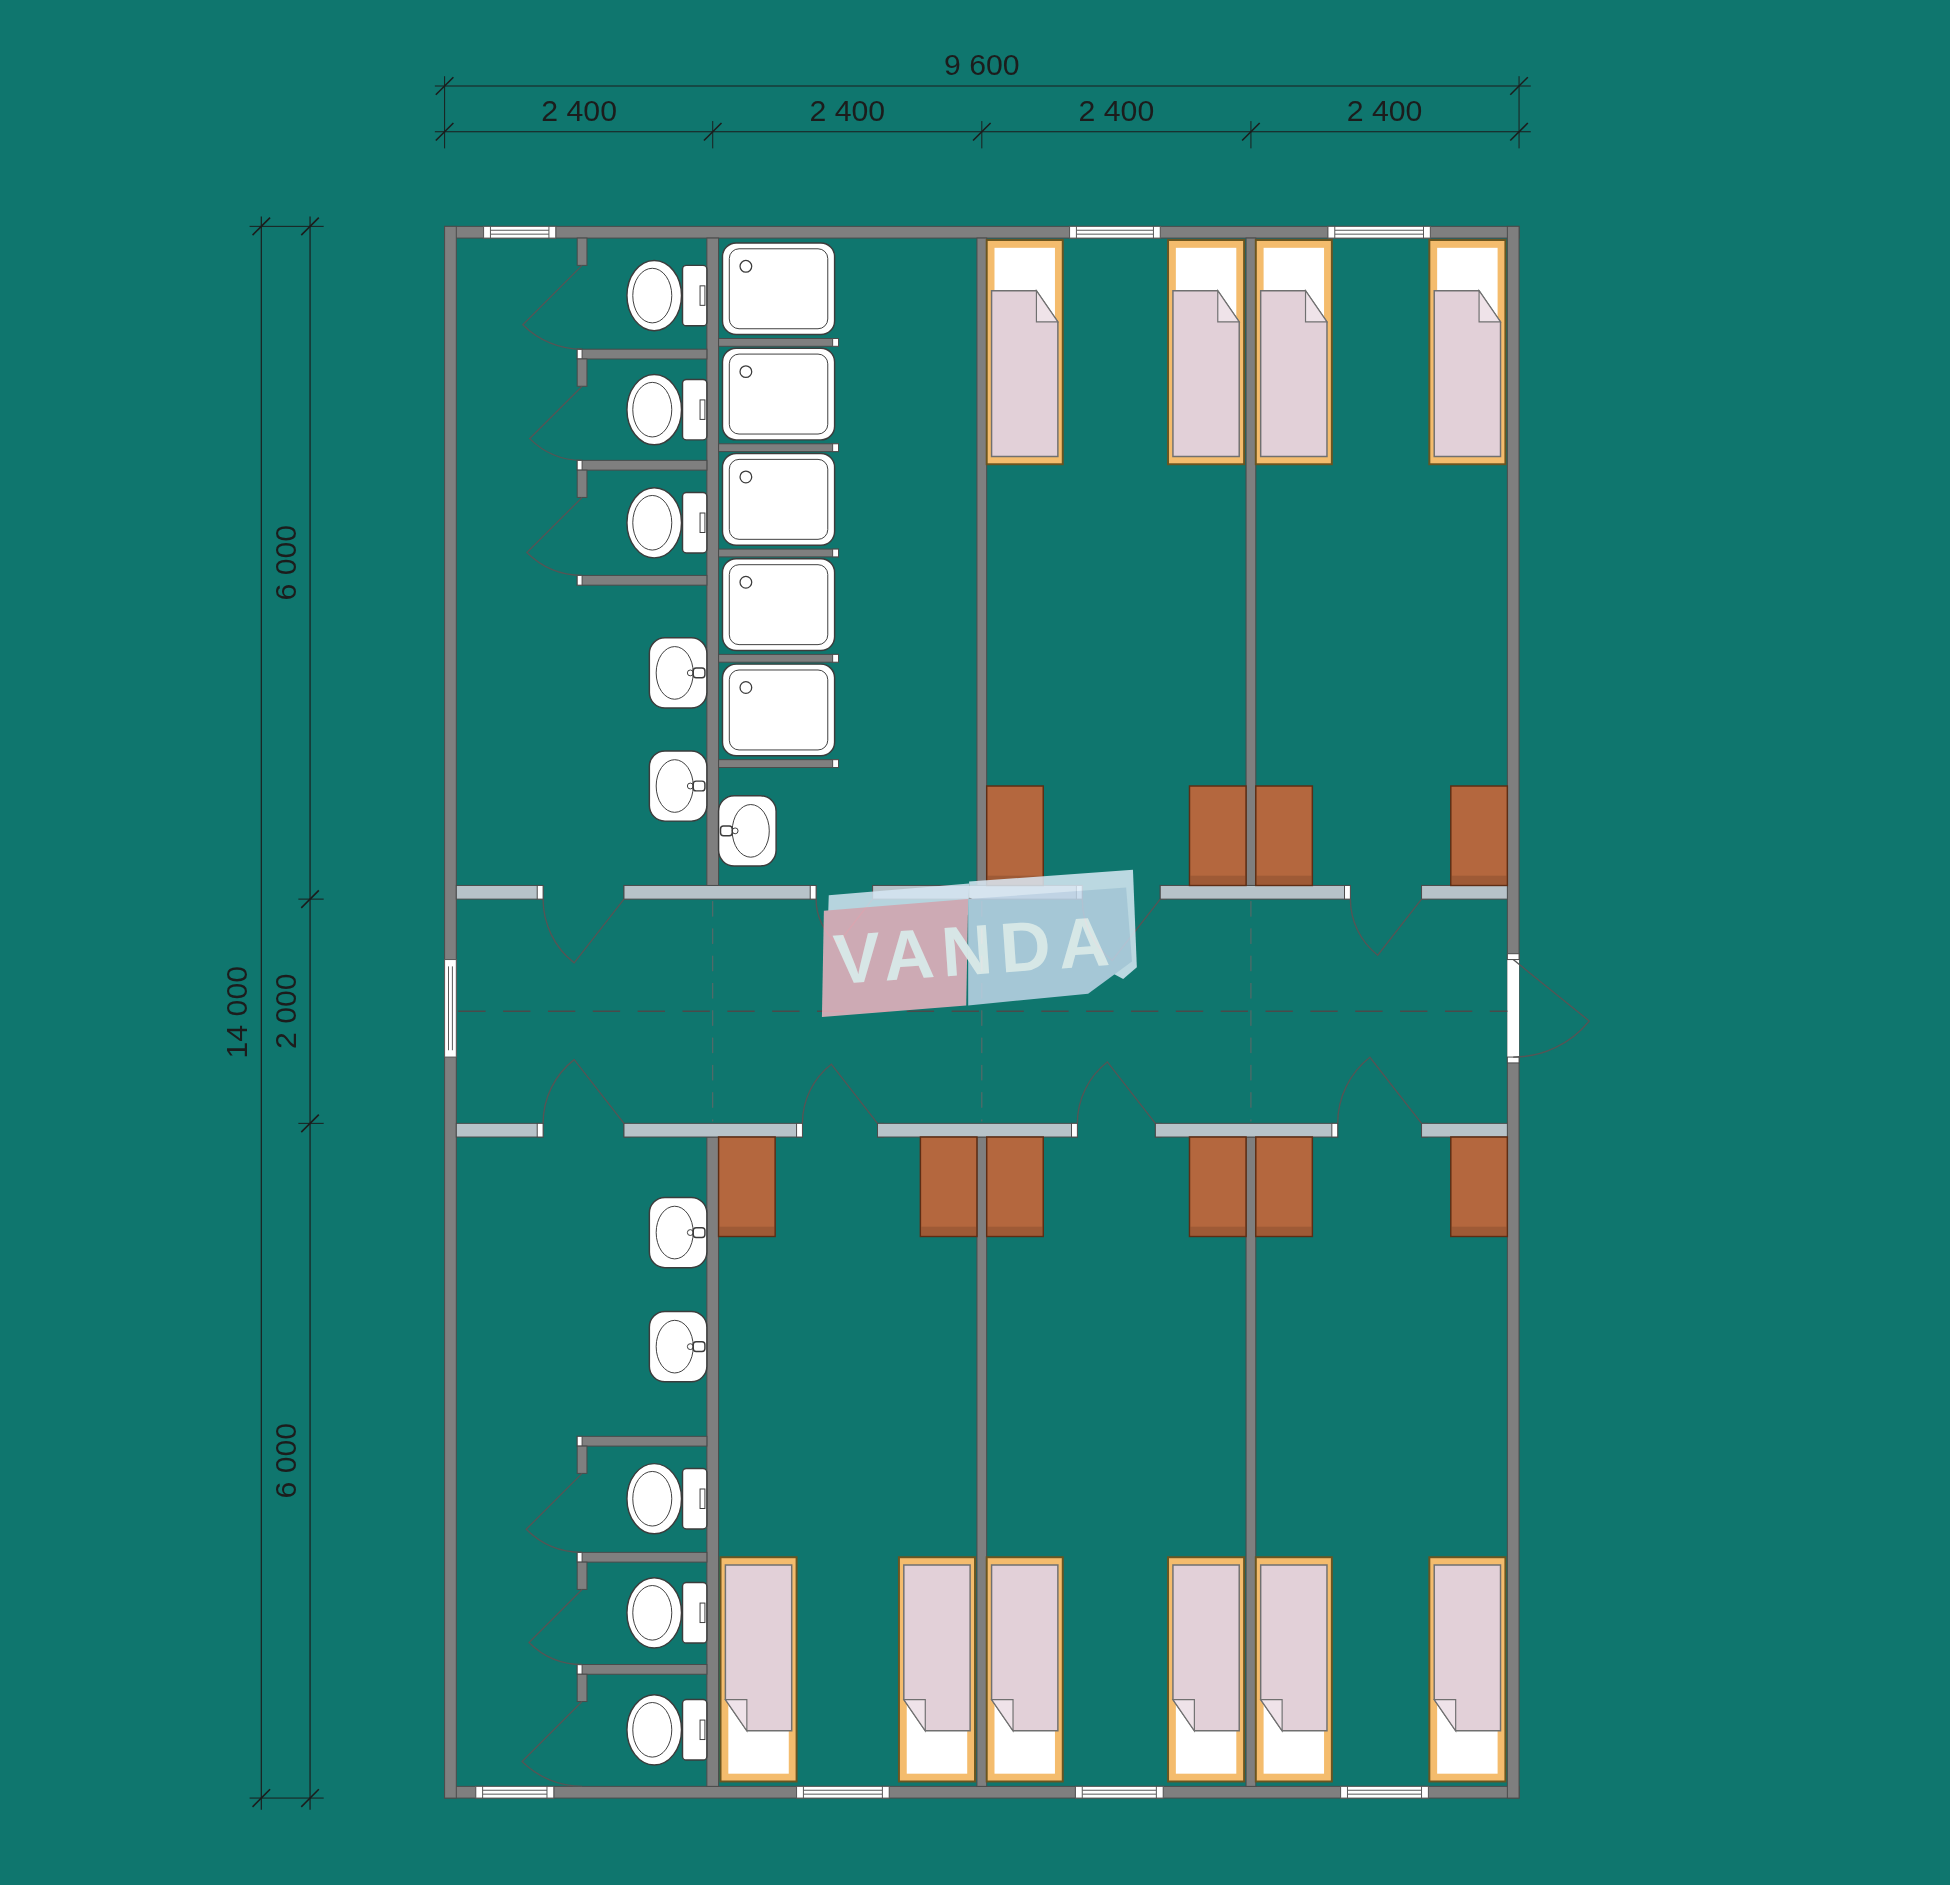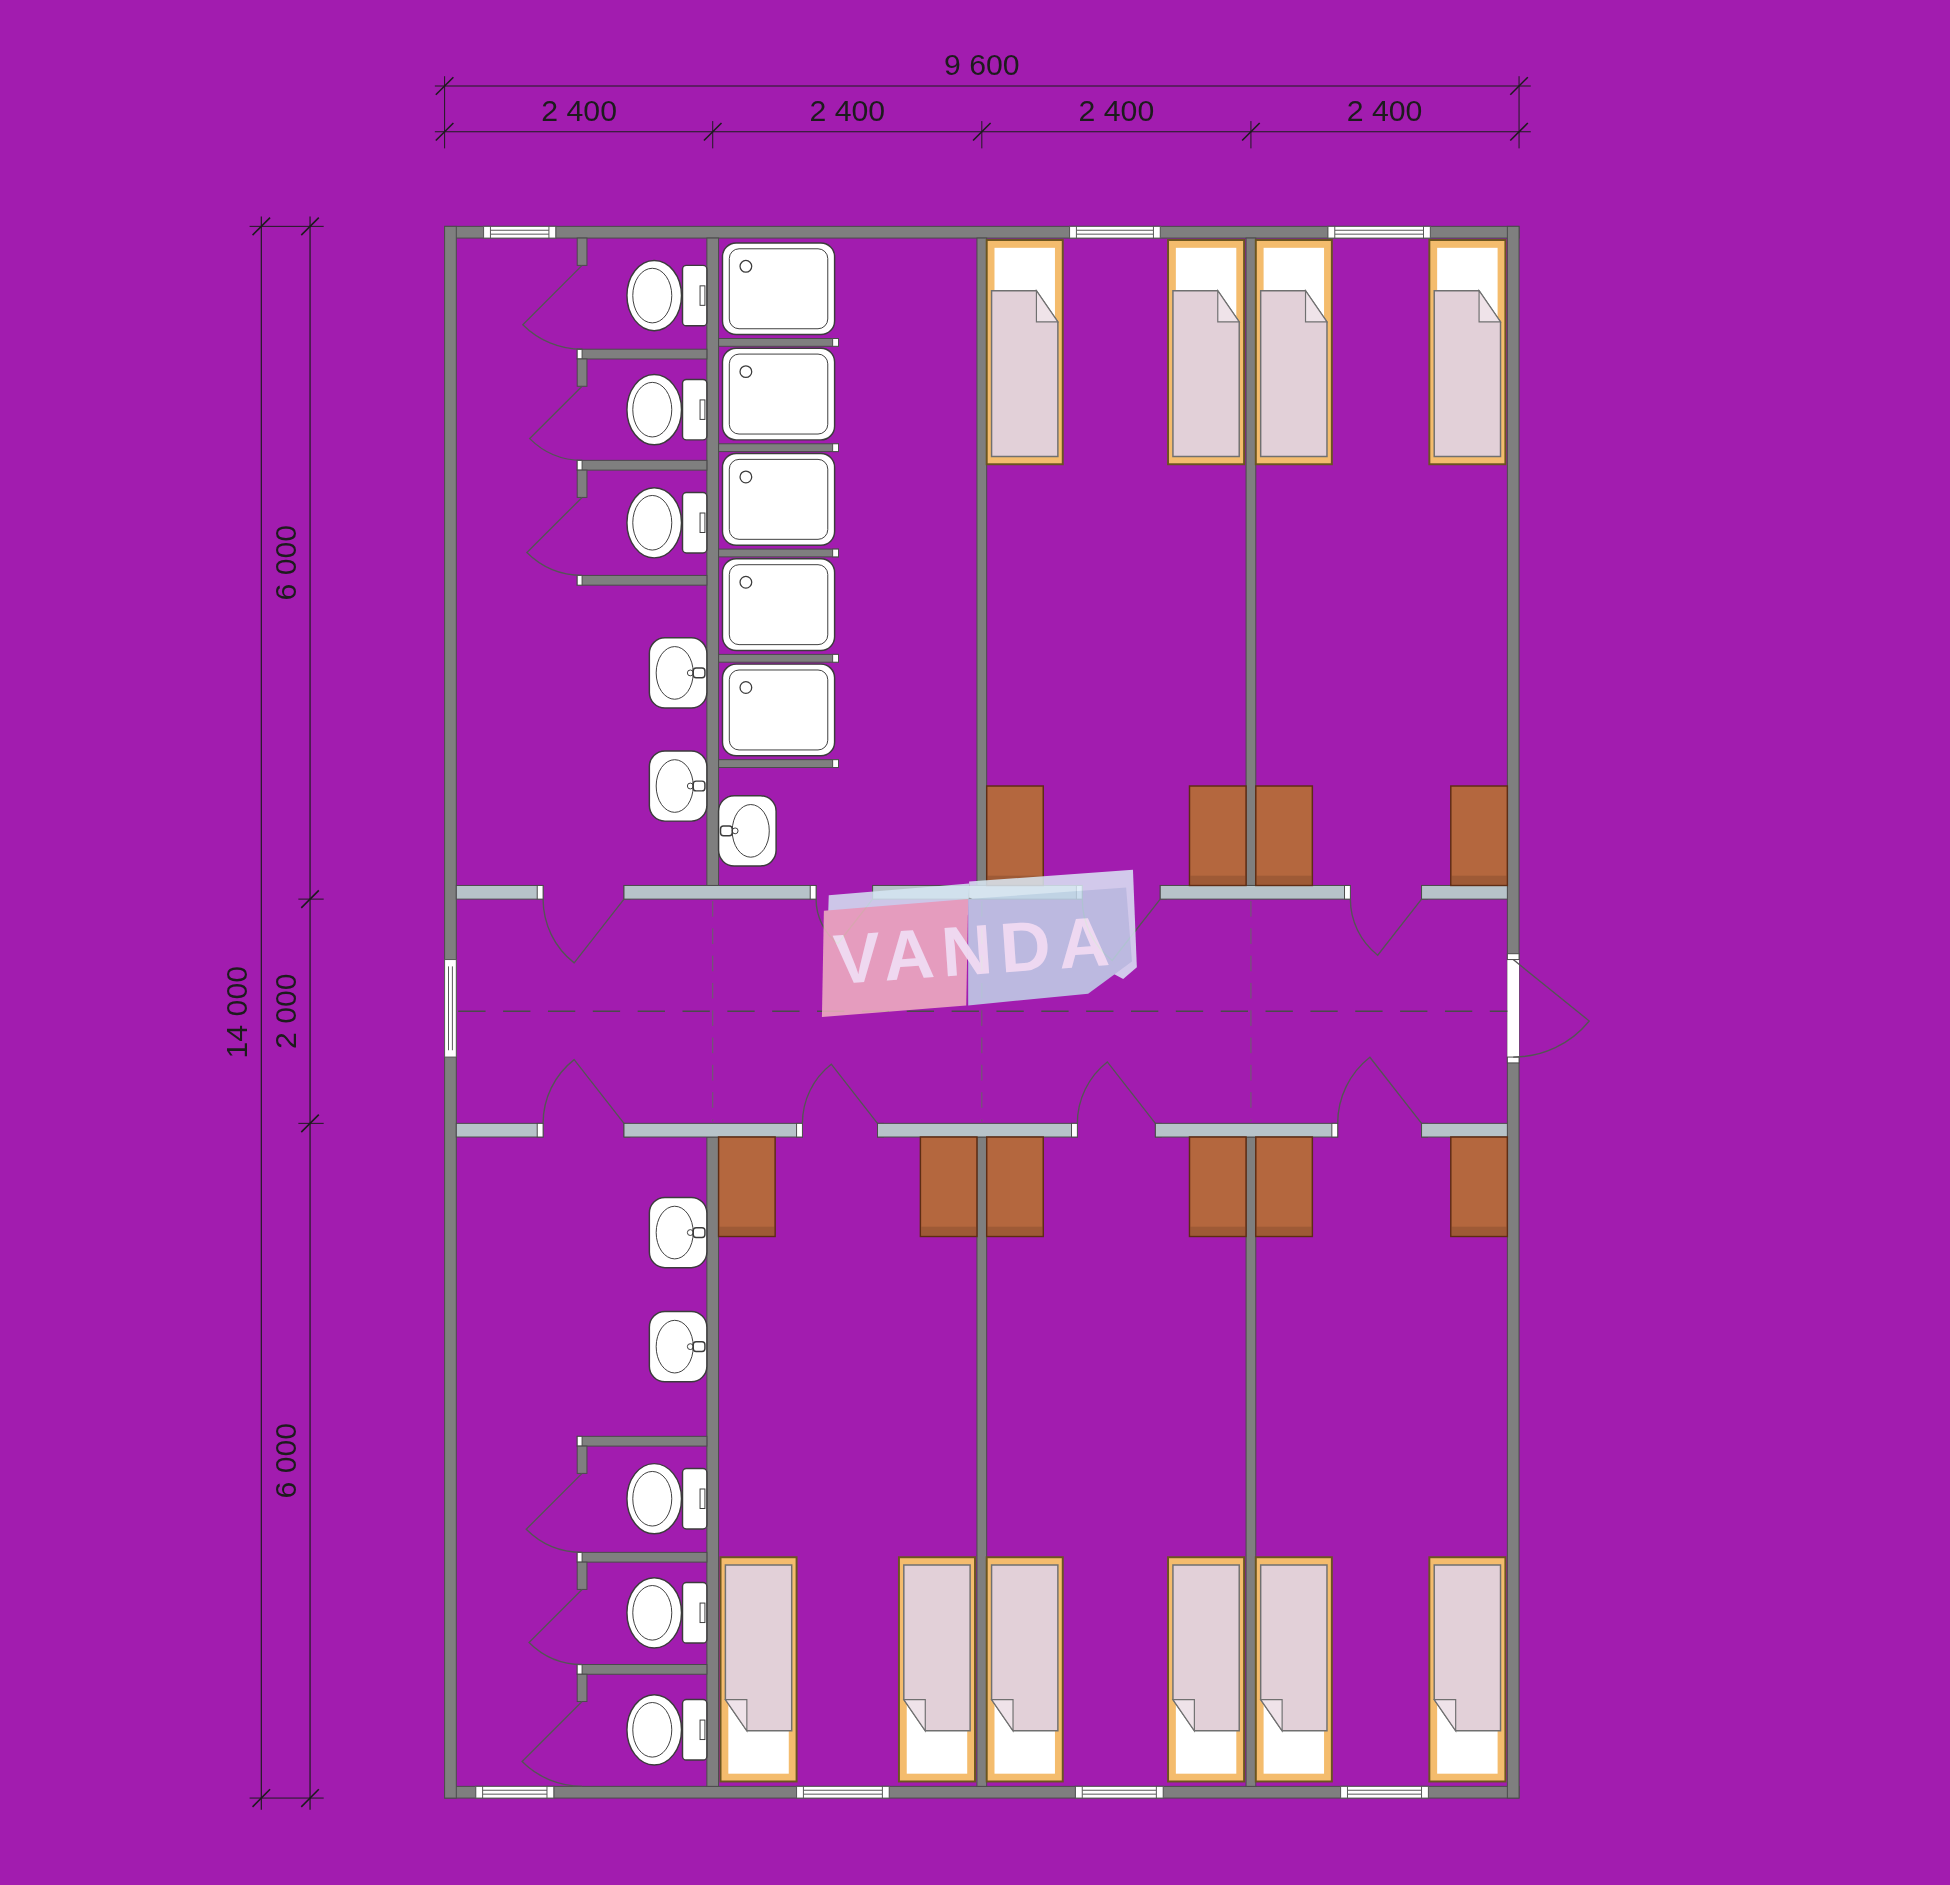--- a/index.html
+++ b/index.html
@@ -1,16 +1,16 @@
 <!DOCTYPE html>
 <html><head>
 <meta charset="utf-8">
 <style>
   html,body{margin:0;padding:0;background:#fff;}
-  #canvas{position:relative;width:1950px;height:1885px;background:#a21caf;
+  #canvas{position:relative;width:1950px;height:1885px;background:#0f766e;
           font-family:"Liberation Sans",sans-serif;}
   svg{position:absolute;left:0;top:0;}
   text.dim{font-family:"Liberation Sans",sans-serif;font-size:31px;fill:#1c1c1c;}
   text.logo{font-family:"Liberation Sans",sans-serif;font-weight:bold;font-size:72px;
             fill:#ffffff;letter-spacing:8px;opacity:.97;}
 </style>
 </head>
 <body>
 
 <div id="canvas">

